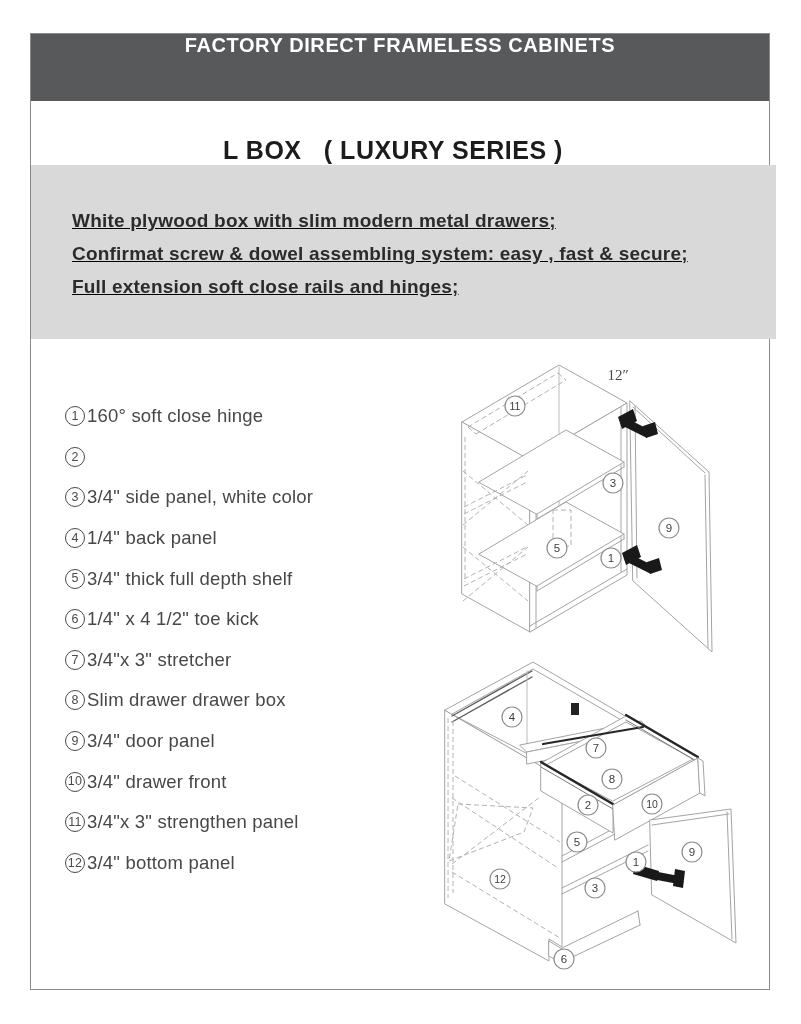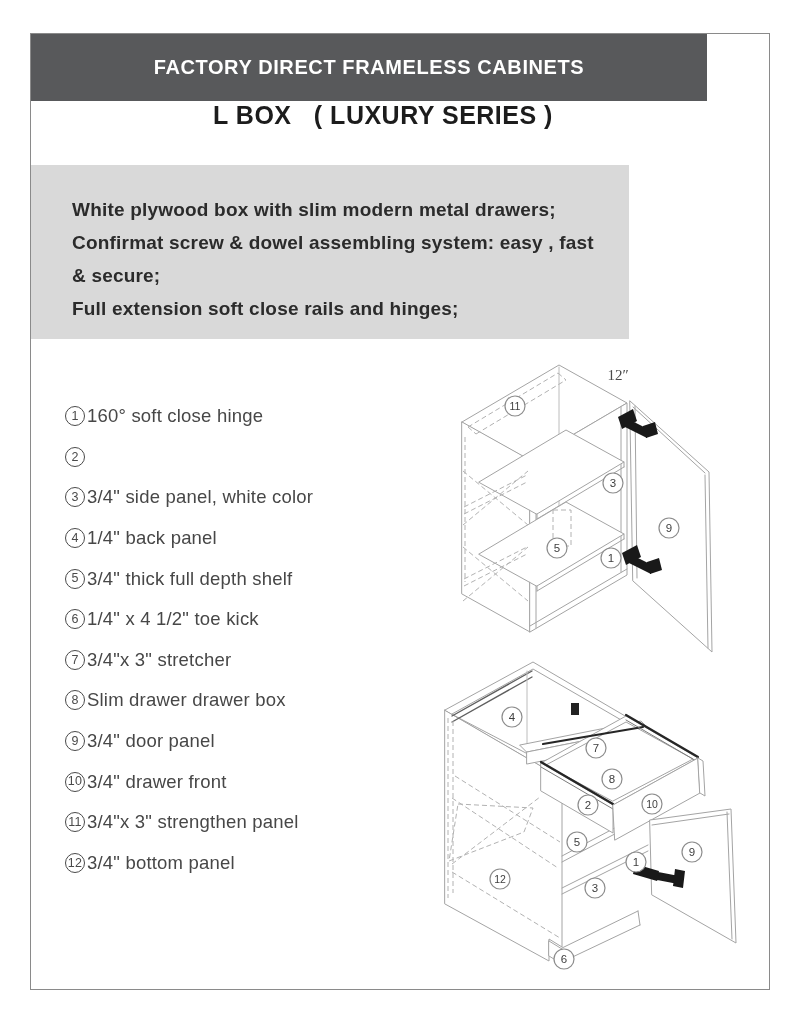--- a/index.html
+++ b/index.html
@@ -1,27 +1,27 @@
 <!DOCTYPE html>
 <html><head>
 <meta charset="utf-8">
 <style>
   html,body{margin:0;padding:0;background:#ffffff;}
   .page{position:relative;width:801px;height:1024px;background:#ffffff;overflow:hidden;
         font-family:"Liberation Sans",sans-serif;}
   .frame{position:absolute;left:30px;top:33px;width:740px;height:957px;
          border:1px solid #8a8a8a;box-sizing:border-box;}
-  .topbar{position:absolute;left:31px;top:34px;width:676px;height:67px;background:#58595b;
-          display:flex;align-items:center;justify-content:center;}
+  .topbar{position:absolute;left:31px;top:34px;width:738px;height:67px;background:#58595b;
+          display:flex;align-items:flex-start;justify-content:center;}
   .topbar h1{margin:0;color:#ffffff;font-size:20px;font-weight:bold;letter-spacing:.6px;}
-  .title-row{position:absolute;left:14px;top:101px;width:738px;height:64px;
-             display:flex;align-items:flex-start;justify-content:center;}
+  .title-row{position:absolute;left:24px;top:101px;width:738px;height:64px;
+             display:flex;align-items:flex-end;justify-content:center;}
   .title-row h2{margin:0;color:#1c1c1c;font-size:25px;font-weight:bold;letter-spacing:.5px;white-space:pre;}
-  .features{position:absolute;left:31px;top:165px;width:598px;height:174px;background:#d9d9d9;
-            box-sizing:border-box;padding:28px 30px 0 41px;}
+  .features{position:absolute;left:31px;top:165px;width:745px;height:174px;background:#d9d9d9;
+            box-sizing:border-box;padding:39px 30px 0 41px;text-decoration:underline;}
   .features p{margin:0;font-size:19px;font-weight:bold;color:#2b2b2b;line-height:33px;letter-spacing:.2px;}
   .parts{position:absolute;left:65px;top:396px;width:350px;margin:0;padding:0;list-style:none;}
   .parts li{height:40.6px;display:flex;align-items:center;font-size:18.5px;color:#474747;letter-spacing:.2px;}
   .cnum{flex:none;width:20px;height:20px;box-sizing:border-box;border:1.4px solid #4a4a4a;border-radius:50%;
         display:inline-flex;align-items:center;justify-content:center;
         font-size:12.5px;line-height:1;margin-right:2px;color:#4a4a4a;}
   svg.diagram{position:absolute;overflow:visible;}
   #wall-svg{left:440px;top:355px;width:340px;height:375px;}
   #base-svg{left:420px;top:650px;width:375px;height:365px;}
   .art{stroke:#a4a4a4;stroke-width:1;fill:none;stroke-linejoin:round;stroke-linecap:round;}

